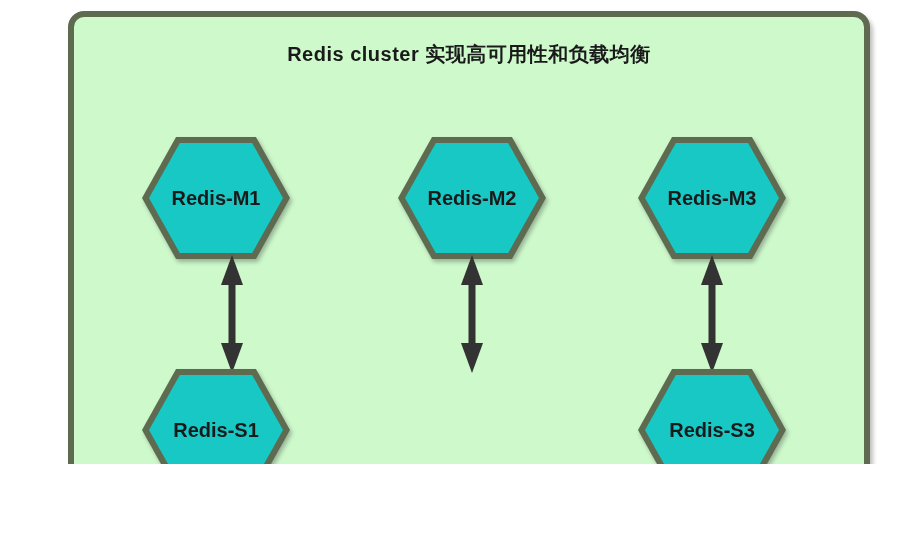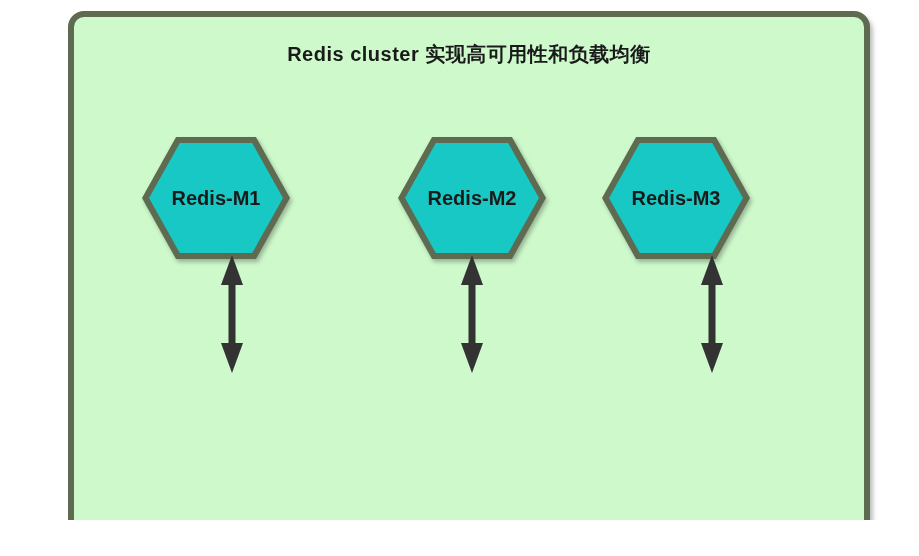--- a/index.html
+++ b/index.html
@@ -4,21 +4,21 @@
 <style>
   html, body {
     margin: 0;
     padding: 0;
     background: #ffffff;
     font-family: "Liberation Sans", sans-serif;
   }
   .canvas {
     position: relative;
     width: 919px;
-    height: 520px;
+    height: 464px;
     background: #ffffff;
     overflow: hidden;
   }
   .diagram-frame {
     position: absolute;
     left: 68px;
     top: 11px;
     width: 802px;
     height: 527px;
     box-sizing: border-box;
@@ -62,21 +62,21 @@
     display: flex;
     align-items: center;
     justify-content: center;
     font-size: 20px;
     font-weight: bold;
     color: var(--text);
   }
   
   .col1 { left: 142px; }
   .col2 { left: 398px; }
-  .col3 { left: 602px; }
+  .col3 { left: 638px; }
   .row-master { top: 137px; }
   .row-slave  { top: 369px; }
   .arrow {
     position: absolute;
     width: 26px;
     height: 118px;
     top: 255px;
   }
   .arrow.col1 { left: 219px; }
   .arrow.col2 { left: 459px; }
@@ -97,20 +97,25 @@
     <div class="hex-fill"></div>
     <div class="hex-label">Redis-M1</div>
   </div>
   <div class="arrow col1">
     <svg viewBox="0 0 26 118" xmlns="http://www.w3.org/2000/svg">
       <rect class="shape" x="9.5" y="20" width="7" height="78"></rect>
       <polygon class="shape" points="13,0 24,30 2,30"></polygon>
       <polygon class="shape" points="13,118 24,88 2,88"></polygon>
     </svg>
   </div>
+  <div class="hex col1 row-slave">
+    <div class="hex-border"></div>
+    <div class="hex-fill"></div>
+    <div class="hex-label">Redis-S1</div>
+  </div>
 
   <div class="hex col2 row-master">
     <div class="hex-border"></div>
     <div class="hex-fill"></div>
     <div class="hex-label">Redis-M2</div>
   </div>
   <div class="arrow col2">
     <svg viewBox="0 0 26 118" xmlns="http://www.w3.org/2000/svg">
       <rect class="shape" x="9.5" y="20" width="7" height="78"></rect>
       <polygon class="shape" points="13,0 24,30 2,30"></polygon>
@@ -123,13 +128,18 @@
     <div class="hex-fill"></div>
     <div class="hex-label">Redis-M3</div>
   </div>
   <div class="arrow col3">
     <svg viewBox="0 0 26 118" xmlns="http://www.w3.org/2000/svg">
       <rect class="shape" x="9.5" y="20" width="7" height="78"></rect>
       <polygon class="shape" points="13,0 24,30 2,30"></polygon>
       <polygon class="shape" points="13,118 24,88 2,88"></polygon>
     </svg>
   </div>
+  <div class="hex col3 row-slave">
+    <div class="hex-border"></div>
+    <div class="hex-fill"></div>
+    <div class="hex-label">Redis-S3</div>
+  </div>
 </div>
 
 </body></html>

